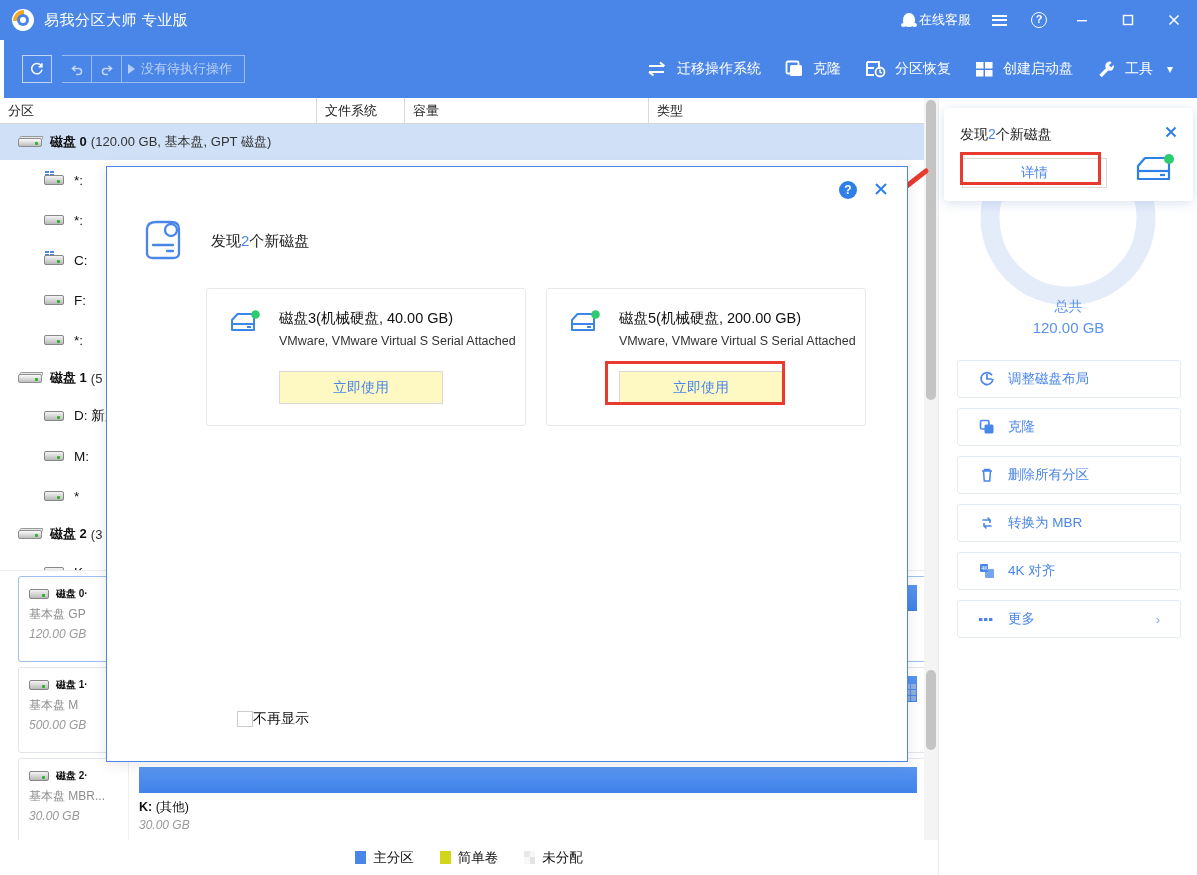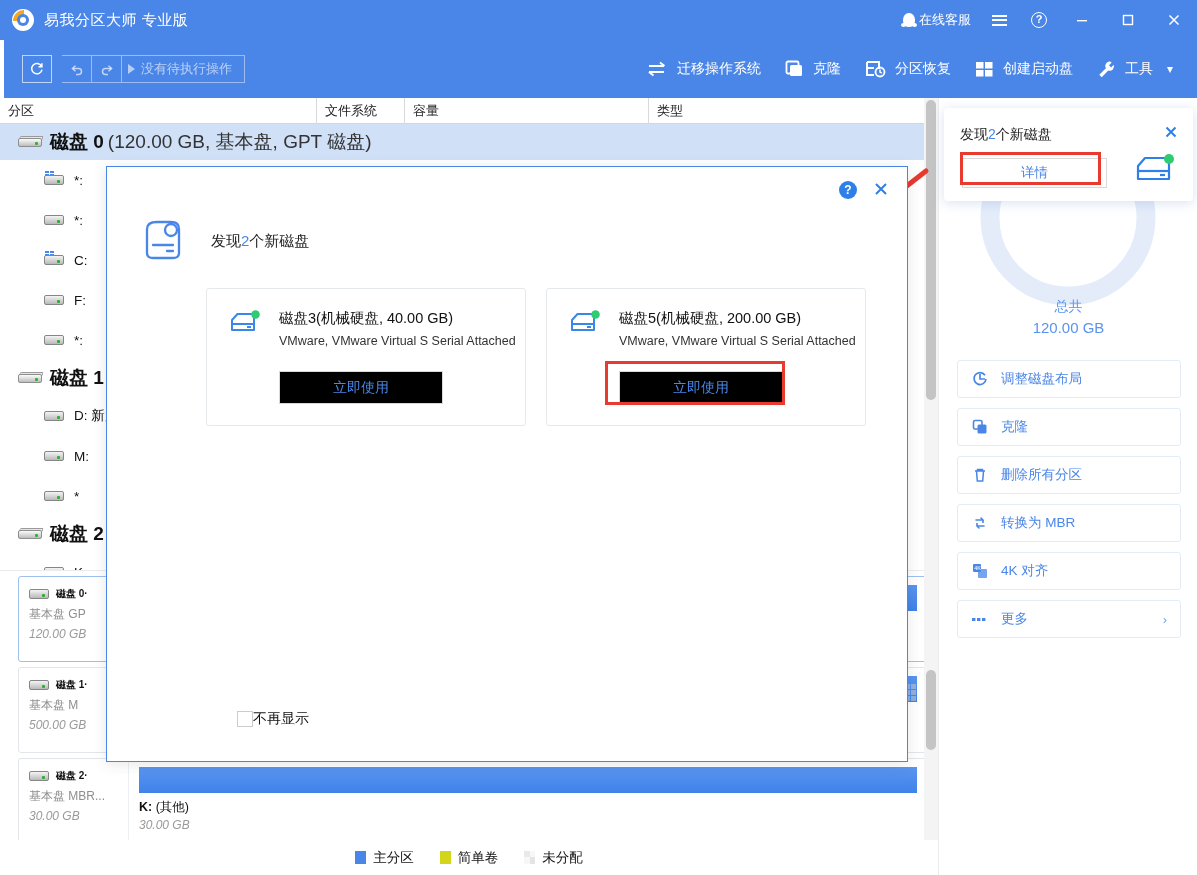--- a/index.html
+++ b/index.html
@@ -103,21 +103,21 @@
   .c-cap  { width: 244px; }
   .c-type { width: 290px; }
 
   
   .listpane {
     position: absolute; left: 0; top: 124px; width: 938px; height: 446px;
     background: #ffffff; overflow: hidden;
   }
   .diskrow {
     height: 36px; display: flex; align-items: center; padding-left: 18px;
-    font-size: 19px; color: #111;
+    font-size: 13px; color: #111;
   }
   .diskrow.sel { background: #cfe0f7; }
   .diskrow .dname { font-weight: bold; margin-left: 8px; }
   .diskrow .dmeta { margin-left: 4px; color: #333; font-weight: normal; }
   .partrow {
     height: 40px; display: flex; align-items: center; padding-left: 44px;
     font-size: 13.5px; color: #111;
   }
   .partrow .plabel { margin-left: 10px; }
   .ico-disk {
@@ -237,21 +237,21 @@
   }
   .donut-center {
     position: absolute; left: 0; top: 198px; width: 259px; text-align: center;
     color: #5b93ef; font-size: 14px; line-height: 21px;
   }
   .donut-center .big { font-size: 15px; }
 
   .sb-actions { position: absolute; left: 18px; top: 262px; width: 224px; }
   .sbtn {
     height: 38px; border: 1px solid #e3ebf7; border-radius: 3px; margin-bottom: 10px;
-    display: flex; align-items: center; padding: 0 13px; gap: 12px;
+    display: flex; align-items: center; padding: 0 20px; gap: 12px;
     color: #4a86e8; font-size: 13.5px; background: #fff;
   }
   .sbtn .chev { margin-left: auto; color: #7aa7ef; font-size: 13px; }
   .sbtn .ic { width: 18px; display: flex; justify-content: center; flex: none; }
 
   
   .toast {
     position: absolute; left: 944px; top: 108px; width: 249px; height: 93px;
     background: #ffffff; border-radius: 4px;
     box-shadow: 0 2px 12px rgba(80,120,190,.22);
@@ -302,21 +302,21 @@
   .dcard {
     width: 320px; height: 138px; border: 1px solid #e6e9ec; border-radius: 3px;
     position: relative; background: #fff;
   }
   .dcard-row { display: flex; gap: 16px; padding: 20px 0 0 22px; }
   .dcard-name { font-size: 14.5px; color: #111; }
   .dcard-name b { font-weight: normal; }
   .dcard-desc { font-size: 12.5px; color: #333; margin-top: 6px; }
   .dcard-btn {
     position: absolute; left: 72px; top: 82px; width: 164px; height: 33px;
-    border: 1px solid #d9d9d9; background: #000000; color: #4a86e8; font-size: 14px;
+    border: 1px solid #d9d9d9; background: #fef9c3; color: #4a86e8; font-size: 14px;
     display: flex; align-items: center; justify-content: center;
   }
   .hl-red-card {
     position: absolute; left: 605px; top: 361px; width: 180px; height: 44px;
     border: 3px solid #e83a2f; pointer-events: none;
   }
   .modal-foot {
     position: absolute; left: 130px; bottom: 33px; display: flex;
     align-items: center; 
   }

